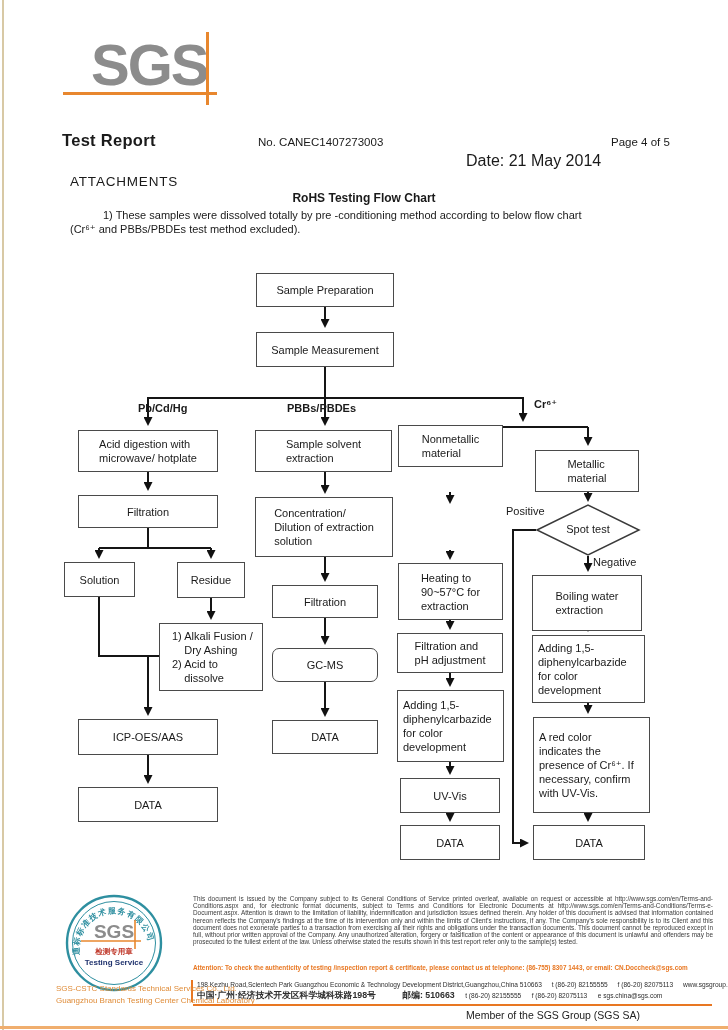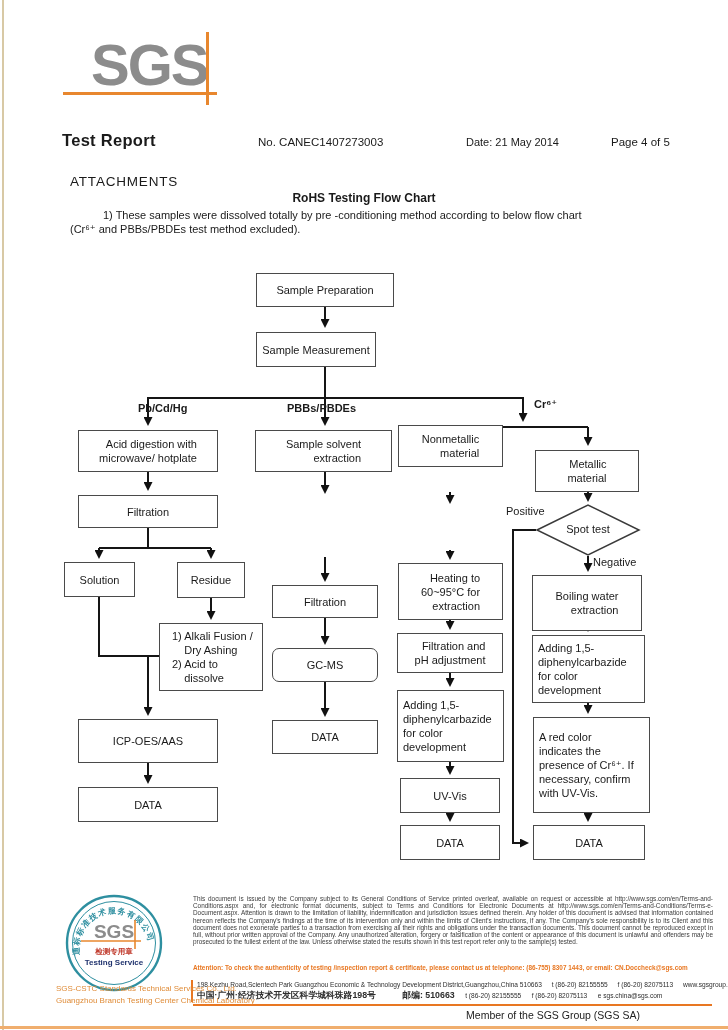--- a/index.html
+++ b/index.html
@@ -8,30 +8,30 @@
     font-family:"Liberation Sans","DejaVu Sans",sans-serif;color:#1a1a1a;
   }
   
   .logo-text{position:absolute;left:91px;top:36px;font-size:58px;font-weight:bold;
     color:#8c8c8c;line-height:1;letter-spacing:-2px;}
   .logo-hline{position:absolute;left:63px;top:92px;width:154px;height:3px;background:#e8872e;}
   .logo-vline{position:absolute;left:206px;top:32px;width:3px;height:73px;background:#e8872e;}
   
   .rpt-title{position:absolute;left:62px;top:131px;font-size:16.5px;font-weight:bold;letter-spacing:.3px;}
   .hdr-no{position:absolute;left:258px;top:136px;font-size:11.5px;}
-  .hdr-date{position:absolute;left:466px;top:136px;font-size:11px;}
+  .hdr-date{position:absolute;left:466px;top:152px;font-size:16px;}
   .hdr-page{position:absolute;left:611px;top:136px;font-size:11.5px;}
   .attach{position:absolute;left:70px;top:174px;font-size:13.5px;letter-spacing:.8px;}
   .chart-title{position:absolute;left:0;top:191px;width:728px;text-align:center;font-size:12px;font-weight:bold;}
   .note1{position:absolute;left:62px;top:209px;font-size:11px;margin-left:41px;}
   .note2{position:absolute;left:70px;top:223px;font-size:11px;}
   
   .fc-svg{position:absolute;left:0;top:0;z-index:1;}
   .node{position:absolute;z-index:2;background:#fff;border:1px solid #4a4a4a;
-    display:flex;align-items:center;justify-content:center;text-align:right;
+    display:flex;align-items:center;justify-content:center;text-align:left;
     font-size:11px;line-height:14px;white-space:pre-line;box-sizing:border-box;}
   .node.la{justify-content:flex-start;text-align:left;padding-left:5px;white-space:pre;}
   .fc-label{position:absolute;z-index:2;font-size:11px;line-height:13px;background:transparent;}
   .bold{font-weight:bold;}
   .spot-label{position:absolute;z-index:2;font-size:11px;text-align:center;}
   
   .stamp{position:absolute;left:57px;top:892px;z-index:3;}
   .company1{position:absolute;left:56px;top:984px;z-index:4;font-size:8px;color:#df8a35;white-space:nowrap;}
   .company2{position:absolute;left:56px;top:996px;z-index:4;font-size:8px;color:#df8a35;white-space:nowrap;}
   .legal{position:absolute;left:193px;top:895px;width:520px;font-size:6.4px;line-height:7.2px;
@@ -116,48 +116,51 @@
       <line x1="588" y1="703" x2="588" y2="712" marker-end="url(#ah)"></line>
       <line x1="588" y1="813" x2="588" y2="820" marker-end="url(#ah)"></line>
 
       <path d="M536,530 L513,530 L513,843 L527,843" marker-end="url(#ah)"></path>
 
       <polygon points="537,530 588,505 639,530 588,555" fill="#ffffff" stroke="#3a3a3a" stroke-width="1.5"></polygon>
     </g>
   </svg>
 
   <div class="node" style="left:256px;top:273px;width:138px;height:34px;">Sample Preparation</div>
-  <div class="node" style="left:256px;top:332px;width:120px;height:35px;">Sample Measurement</div>
+  <div class="node" style="left:256px;top:332px;width:138px;height:35px;">Sample Measurement</div>
 
   <div class="fc-label bold" style="left:138px;top:402px;">Pb/Cd/Hg</div>
   <div class="fc-label bold" style="left:287px;top:402px;">PBBs/PBDEs</div>
   <div class="fc-label bold" style="left:534px;top:398px;">Cr⁶⁺</div>
 
   <div class="node" style="left:78px;top:430px;width:140px;height:42px;">Acid digestion with
 microwave/ hotplate</div>
   <div class="node" style="left:78px;top:495px;width:140px;height:33px;">Filtration</div>
   <div class="node" style="left:64px;top:562px;width:71px;height:35px;">Solution</div>
   <div class="node" style="left:177px;top:562px;width:68px;height:36px;">Residue</div>
   <div class="node la" style="left:159px;top:623px;width:104px;height:68px;padding-left:12px;">1) Alkali Fusion /
     Dry Ashing
 2) Acid to
     dissolve</div>
-  <div class="node" style="left:78px;top:719px;width:140px;height:44px;">ICP-OES/AAS</div>
+  <div class="node" style="left:78px;top:719px;width:140px;height:36px;">ICP-OES/AAS</div>
   <div class="node" style="left:78px;top:787px;width:140px;height:35px;">DATA</div>
 
   <div class="node" style="left:255px;top:430px;width:137px;height:42px;">Sample solvent
 extraction</div>
+  <div class="node" style="left:255px;top:497px;width:138px;height:60px;">Concentration/
+Dilution of extraction
+solution</div>
   <div class="node" style="left:272px;top:585px;width:106px;height:33px;">Filtration</div>
   <div class="node" style="left:272px;top:648px;width:106px;height:34px;border-radius:7px;">GC-MS</div>
   <div class="node" style="left:272px;top:720px;width:106px;height:34px;">DATA</div>
 
   <div class="node" style="left:398px;top:425px;width:105px;height:42px;">Nonmetallic
 material</div>
   <div class="node" style="left:398px;top:563px;width:105px;height:57px;">Heating to
-60~95°C for
+90~57°C for
 extraction</div>
   <div class="node" style="left:397px;top:633px;width:106px;height:40px;">Filtration and
 pH adjustment</div>
   <div class="node la" style="left:397px;top:690px;width:107px;height:72px;">Adding 1,5-
 diphenylcarbazide
 for color
 development</div>
   <div class="node" style="left:400px;top:778px;width:100px;height:35px;">UV-Vis</div>
   <div class="node" style="left:400px;top:825px;width:100px;height:35px;">DATA</div>
 

